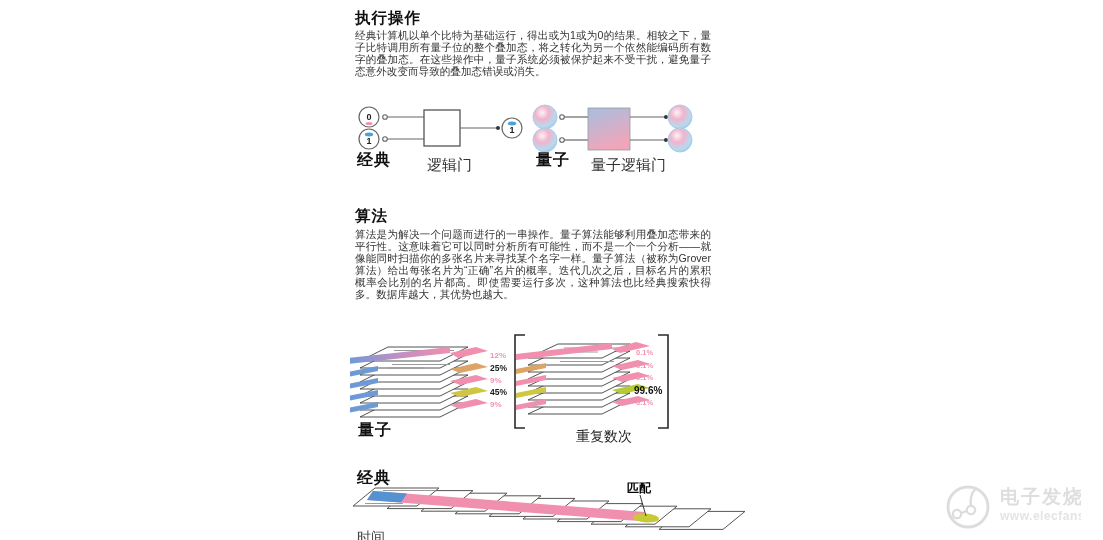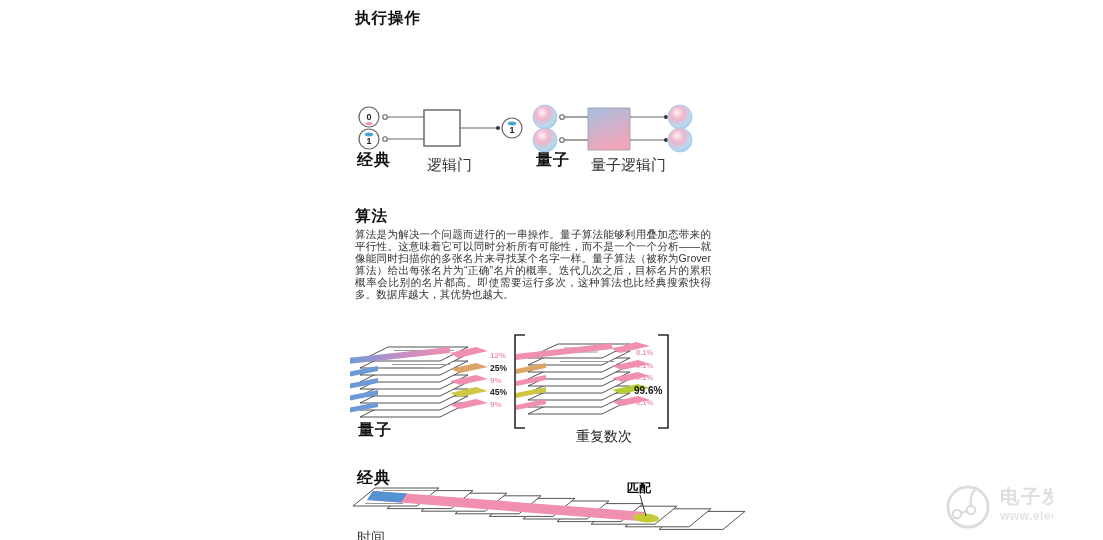--- a/index.html
+++ b/index.html
@@ -1,36 +1,37 @@
 <!DOCTYPE html>
 <html><head>
 <meta charset="utf-8">
 <style>
   html,body{margin:0;padding:0;background:#fff;}
   .canvas{position:relative;width:1053px;height:540px;background:#ffffff;overflow:hidden;
-          font-family:"Liberation Sans","DejaVu Sans",sans-serif;color:#222;}
+          font-family:"Liberation Sans","DejaVu Sans",sans-serif;color:#222;padding-left:28px;}
   .abs{position:absolute;}
   .sec-title{font-size:15.5px;font-weight:bold;color:#101010;letter-spacing:1px;margin:0;}
   .sec-body{font-size:10.6px;line-height:11.9px;color:#333;width:356px;margin:0;text-align:justify;}
   .dlab-bold{font-size:16px;font-weight:bold;color:#111;letter-spacing:1px;}
   .dlab{font-size:15px;color:#333;}
   .dlab-sm{font-size:14px;color:#444;}
   .match-lab{font-size:12px;font-weight:bold;color:#000000;}
   .wm{display:flex;align-items:center;gap:6px;}
   .wm-txt{display:flex;flex-direction:column;line-height:1.1;}
   .wm-brand{font-size:19px;font-weight:bold;color:#dedede;letter-spacing:2px;}
   .wm-url{font-size:12px;font-weight:bold;color:#e4e4e4;letter-spacing:0.5px;margin-top:2px;}
   svg text{font-family:"Liberation Sans","DejaVu Sans",sans-serif;}
 </style>
 </head>
 <body>
 
 <div class="canvas">
 
   <h1 class="abs sec-title" style="left:355px;top:8px;">执行操作</h1>
+  <p class="abs sec-body" style="left:355px;top:30px;">经典计算机以单个比特为基础运行，得出或为1或为0的结果。相较之下，量子比特调用所有量子位的整个叠加态，将之转化为另一个依然能编码所有数字的叠加态。在这些操作中，量子系统必须被保护起来不受干扰，避免量子态意外改变而导致的叠加态错误或消失。</p>
 
   <svg class="abs" style="left:340px;top:96px;" width="390" height="80" viewBox="0 0 390 80">
     <defs>
       <radialGradient id="sph" cx="0.38" cy="0.32" r="0.8">
         <stop offset="0" stop-color="#fdf2f6"></stop>
         <stop offset="0.35" stop-color="#f0b4cc"></stop>
         <stop offset="0.72" stop-color="#b9d9ee"></stop>
         <stop offset="1" stop-color="#8fc3e4"></stop>
       </radialGradient>
       <linearGradient id="qg" x1="0" y1="0" x2="0.35" y2="1">

